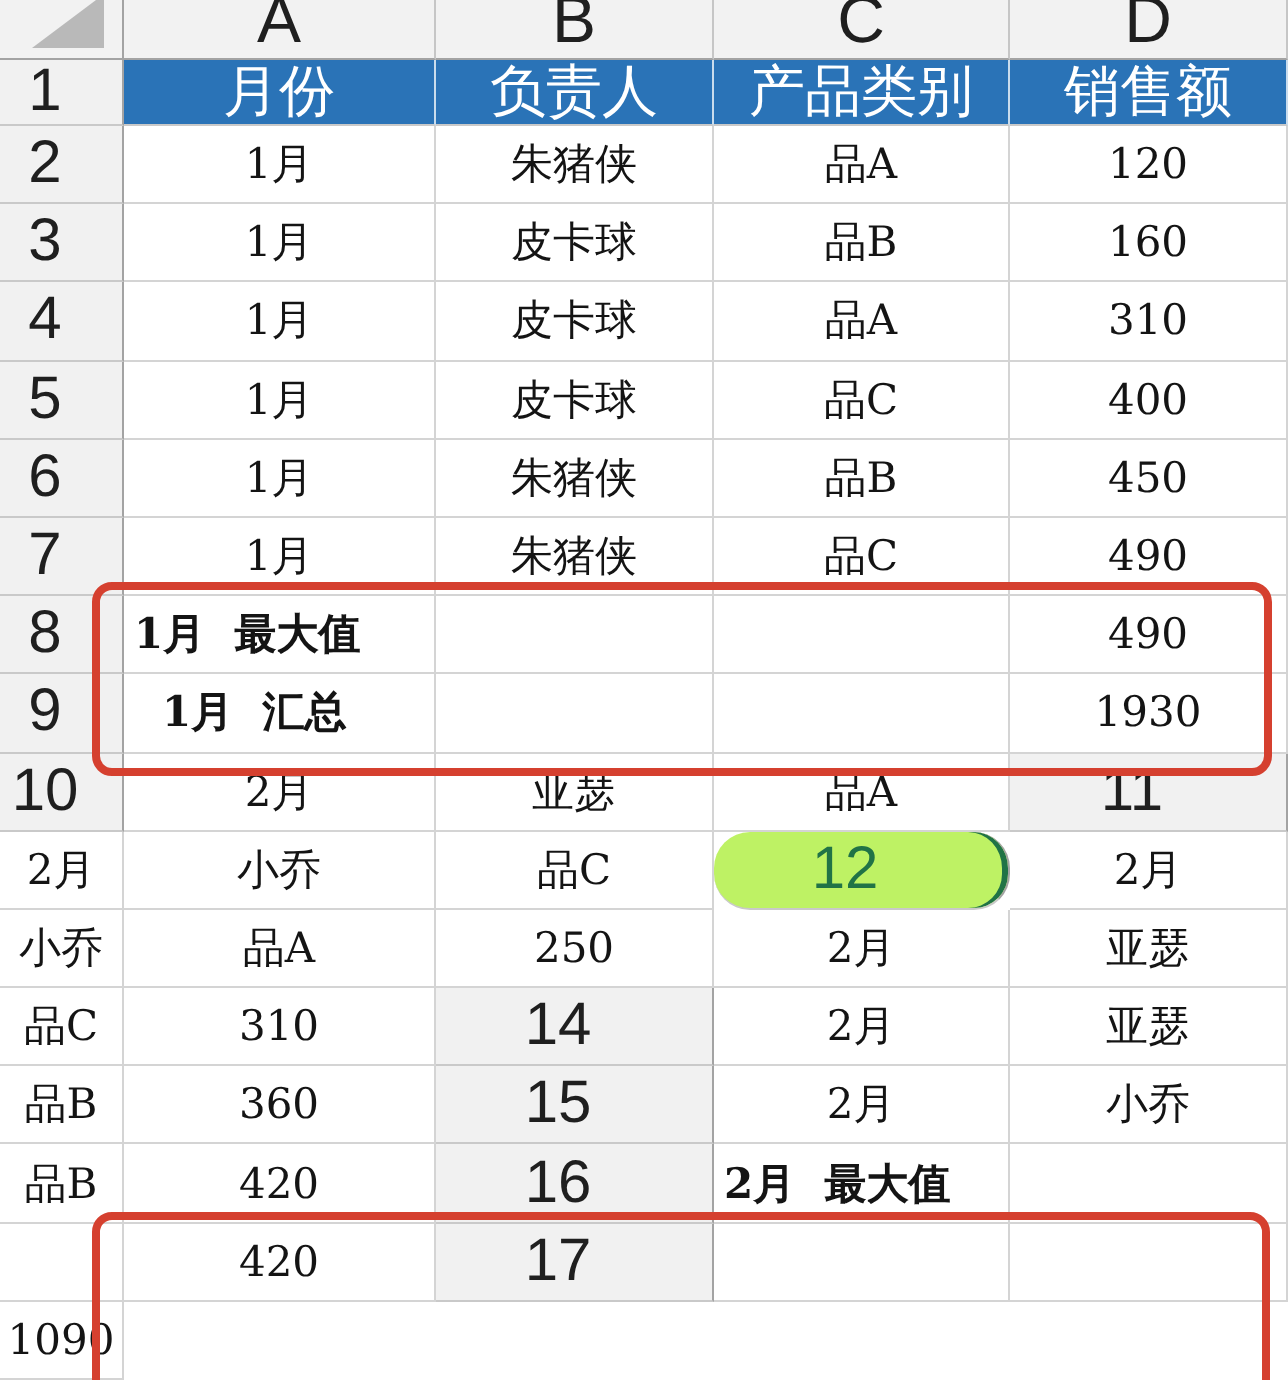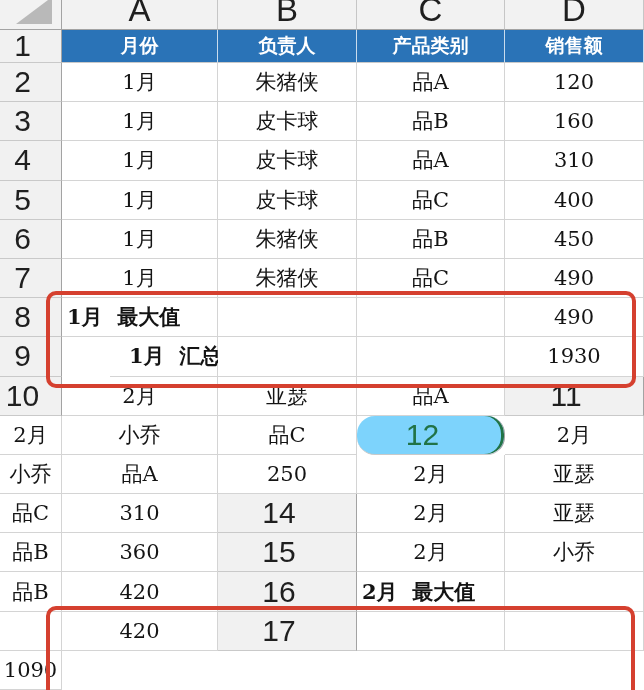--- a/index.html
+++ b/index.html
@@ -27,43 +27,43 @@
   }
   
   .rowhead{
     background:#f1f1f1;border-right:1px solid #a3a3a3;border-bottom:1px solid #c9c9c9;
     font-family:"Liberation Sans",sans-serif;font-size:30px;color:#1f1f1f;
     display:flex;align-items:center;justify-content:center;padding-right:16px;
     box-sizing:border-box;overflow:visible;line-height:30px;
   }
   .rowhead.sel{
     color:var(--selected-row-number,#217346);
-    background:#7dd3fc;
+    background:#bef264;
     box-shadow:inset -3px 0 0 var(--selected-row-number,#217346);
     border-radius:18px;
   }
   
   .hcell{
     background:var(--header-fill,#2a73b7);color:var(--header-text,#fff);
-    font-family:"Liberation Sans",sans-serif;font-weight:bold;font-size:19px;
+    font-family:"Liberation Sans",sans-serif;font-weight:normal;font-size:28px;
     display:flex;align-items:center;justify-content:center;
     border-right:1px solid rgba(255,255,255,.75);
     border-bottom:1px solid #c9c9c9;box-sizing:border-box;
   }
   .hcell:last-of-type{border-right:none;}
   
   .cell{
     background:#fff;border-right:1px solid var(--gridline,#d4d4d4);
     border-bottom:1px solid var(--gridline,#d4d4d4);
     font-size:21px;color:#141414;
     display:flex;align-items:center;justify-content:center;
     white-space:pre;box-sizing:border-box;overflow:visible;
   }
   .cell.left{justify-content:flex-start;padding-left:5px;font-weight:bold;}
-  .cell.indent{padding-left:19px;margin-left:48px;}
+  .cell.indent{padding-left:19px;}
   
   .hl{
     position:absolute;border:4px solid var(--highlight-border,#d5402f);
     border-radius:10px;pointer-events:none;background:transparent;
   }
   .box1{left:46px;top:291px;width:582px;height:89px;}
   .box2{left:46px;top:606px;width:581px;height:100px;}
 </style>
 </head>
 <body>

